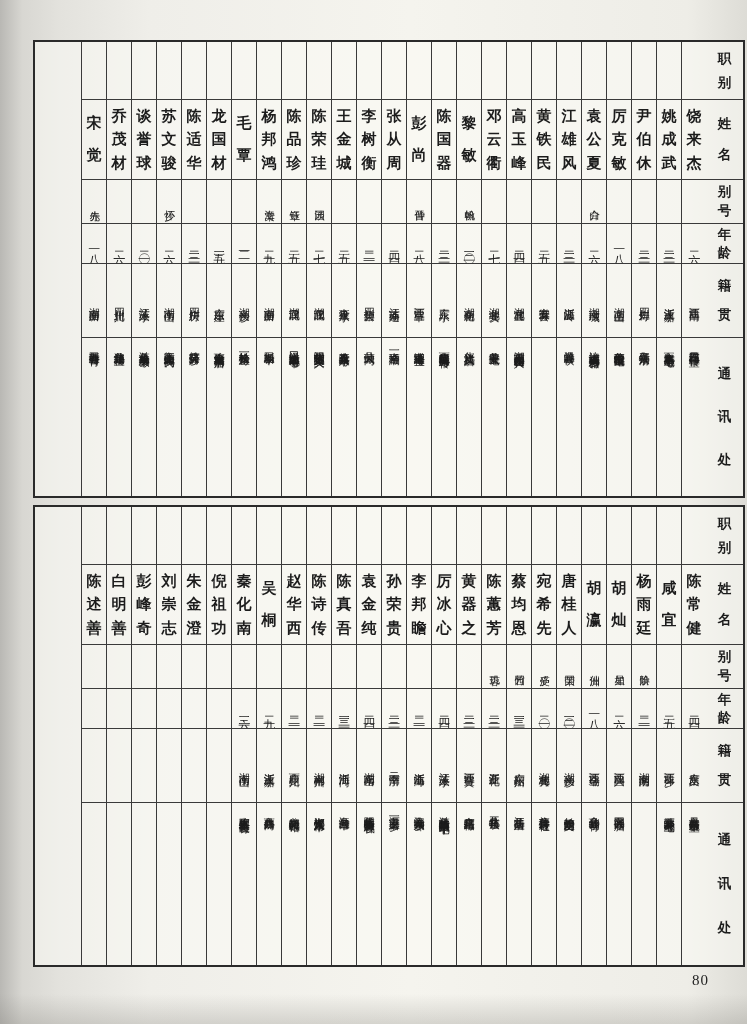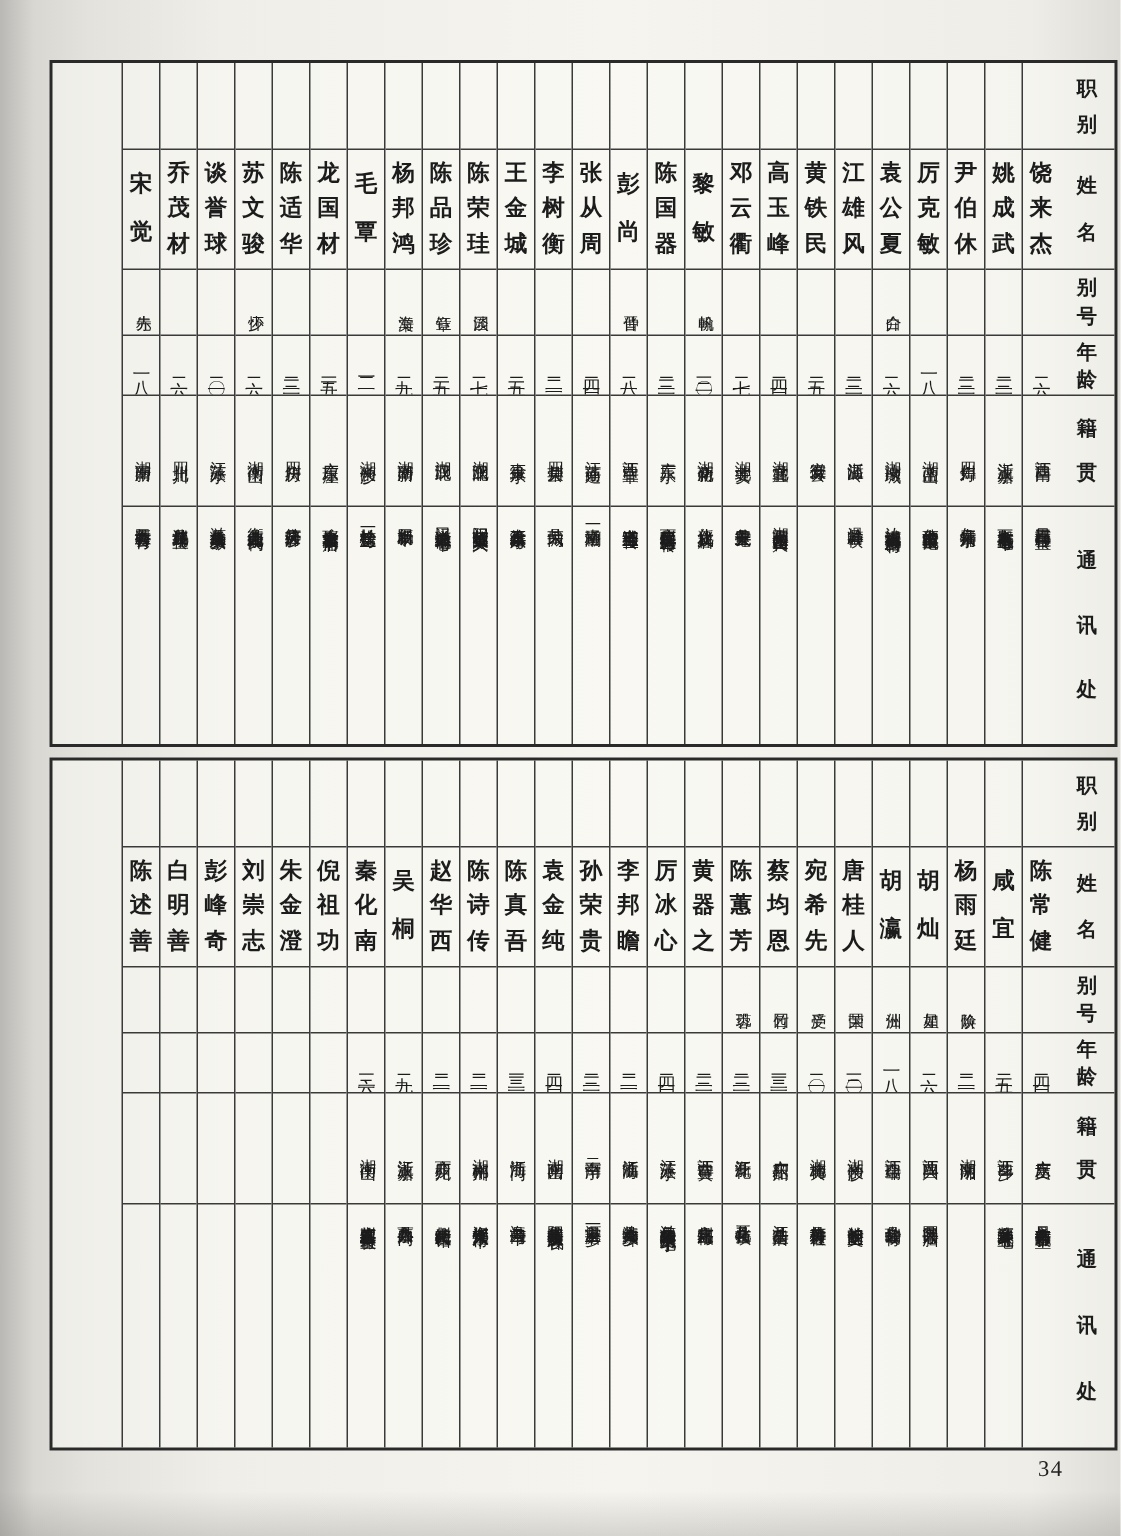--- a/index.html
+++ b/index.html
@@ -1136,15 +1136,15 @@
             </div>
           </div>
           <div class="cell r-alias alias-cell"></div>
           <div class="cell r-age age-cell"></div>
           <div class="cell r-origin origin-cell"></div>
           <div class="cell r-addr addr-cell"></div>
         </div>
       </div>
   </div>
 
-  <div class="pageno">34</div>
+  <div class="pageno">80</div>
   <div class="scan-shade"></div>
 </div>
 
 </body></html>

